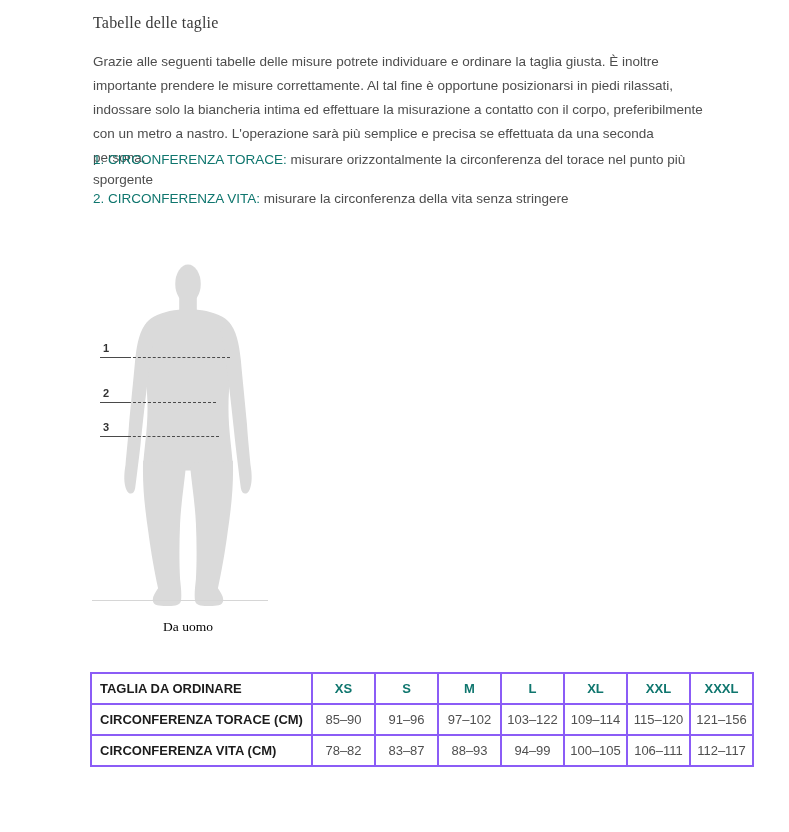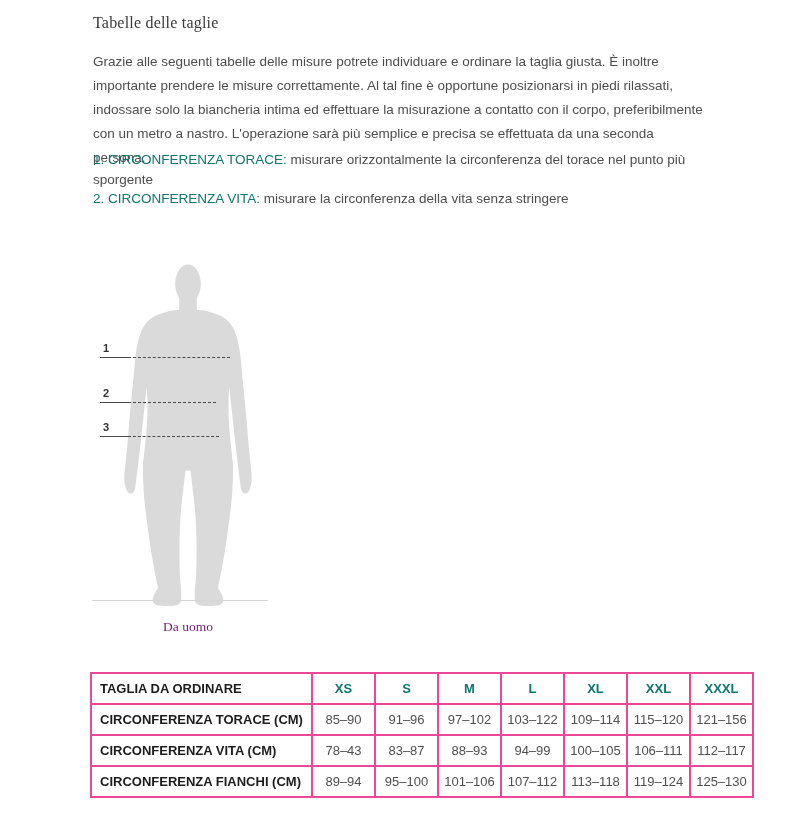--- a/index.html
+++ b/index.html
@@ -27,26 +27,26 @@
   .mline{position:absolute;height:1px;}
   .mline .mnum{position:absolute;left:3px;top:-15px;
                font-size:11px;font-weight:700;color:#333333;}
   .mline .msolid{position:absolute;left:0;top:0;width:28px;border-top:1px solid #4a4a4a;}
   .mline .mdash{position:absolute;left:28px;right:0;top:0;border-top:1px dashed #4a4a4a;}
   .mline-1{left:100px;top:357px;width:130px;}
   .mline-2{left:100px;top:402px;width:116px;}
   .mline-3{left:100px;top:436px;width:119px;}
 
   .figure-caption{position:absolute;left:100px;top:619px;width:176px;text-align:center;
-                  font-family:"Liberation Serif",serif;font-size:13.5px;color:#701a75;}
+                  font-family:"Liberation Serif",serif;font-size:13.5px;color:#000000;}
 
   
   .size-table{position:absolute;left:90px;top:672px;width:664px;
               border-collapse:collapse;table-layout:fixed;}
-  .size-table th,.size-table td{border:2px solid #ec4899;height:27px;
+  .size-table th,.size-table td{border:2px solid #8b5cf6;height:27px;
               font-size:13px;vertical-align:middle;background:#ffffff;}
   .size-table th.rowhead{text-align:left;padding-left:8px;
               font-weight:700;color:#1c1c1c;}
   .size-table th.colhead{text-align:center;font-weight:700;color:#0f766e;}
   .size-table td{text-align:center;color:#4f4f4f;font-weight:400;}
 </style>
 </head>
 <body>
 
 <div class="page">
@@ -126,34 +126,24 @@
           <td>85–90</td>
           <td>91–96</td>
           <td>97–102</td>
           <td>103–122</td>
           <td>109–114</td>
           <td>115–120</td>
           <td>121–156</td>
         </tr>
         <tr>
           <th class="rowhead">CIRCONFERENZA VITA (CM)</th>
-          <td>78–43</td>
+          <td>78–82</td>
           <td>83–87</td>
           <td>88–93</td>
           <td>94–99</td>
           <td>100–105</td>
           <td>106–111</td>
           <td>112–117</td>
         </tr>
-        <tr>
-          <th class="rowhead">CIRCONFERENZA FIANCHI (CM)</th>
-          <td>89–94</td>
-          <td>95–100</td>
-          <td>101–106</td>
-          <td>107–112</td>
-          <td>113–118</td>
-          <td>119–124</td>
-          <td>125–130</td>
-        </tr>
       </tbody>
   </table>
 
 </div>
 
 </body></html>

